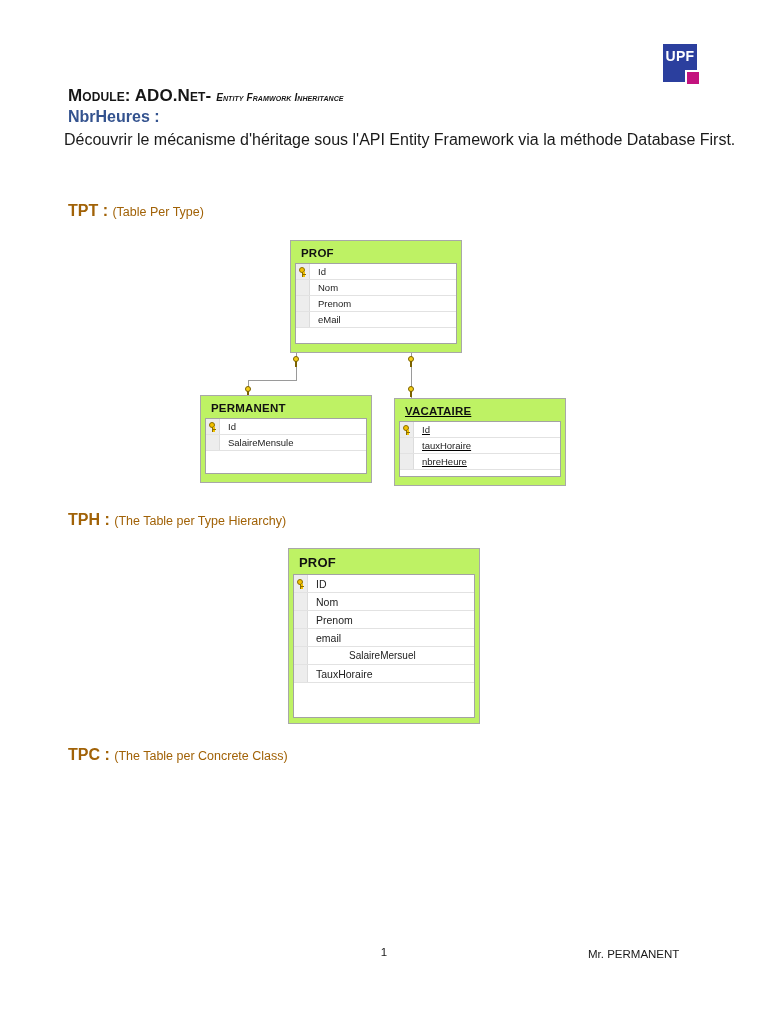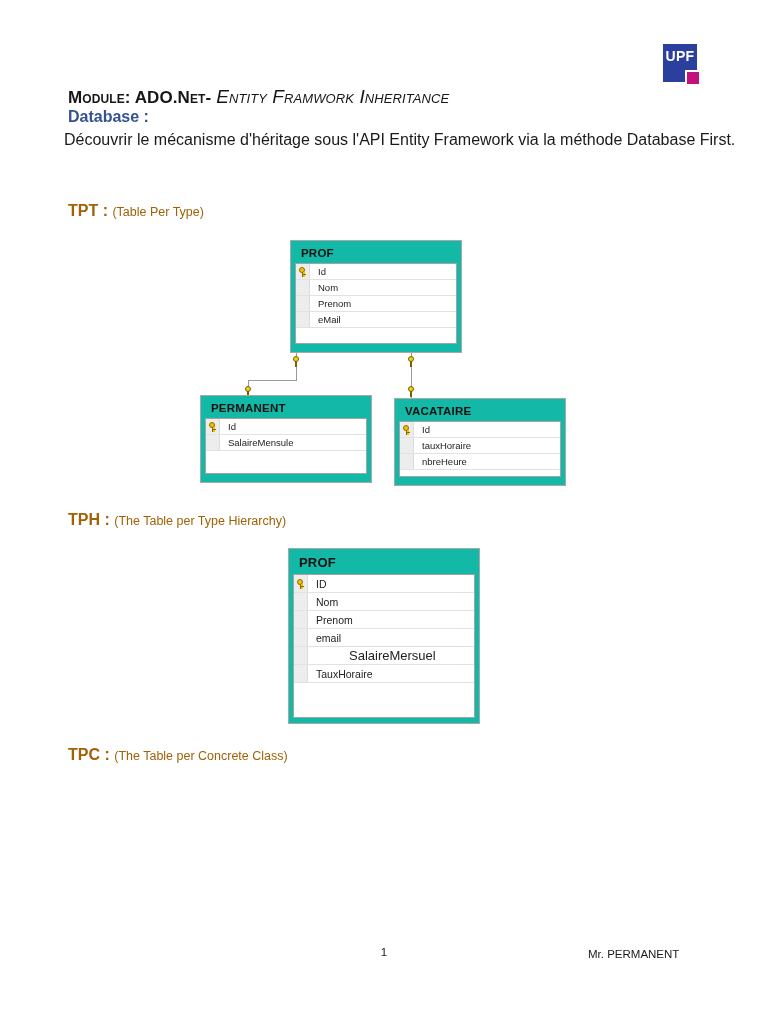--- a/index.html
+++ b/index.html
@@ -63,23 +63,23 @@
     top: 86px;
     color: #161616;
     font-family: "Liberation Sans", sans-serif;
     font-size: 17px;
     font-weight: bold;
     font-variant: small-caps;
     letter-spacing: 0.1px;
     white-space: nowrap;
   }
   .doc-title .title-sub {
-    font-size: 19px;
+    font-size: 10px;
     font-style: italic;
-    font-weight: normal;
+    font-weight: bold;
     font-variant: small-caps;
   }
 
   .h-objectif {
     position: absolute;
     left: 68px;
     top: 108px;
     color: #34538F;
     font-size: 16px;
     font-weight: bold;
@@ -105,21 +105,21 @@
     font-weight: bold;
   }
   .section-head .sh-paren {
     font-size: 12.5px;
     font-weight: normal;
   }
 
   
   .erd-table {
     position: absolute;
-    background: #14b8a6;
+    background: #bef264;
     border: 1px solid #A8A8A8;
     box-sizing: border-box;
     padding: 4px;
   }
   .erd-title {
     font-family: "Liberation Sans", sans-serif;
     font-weight: bold;
     font-size: 11.5px;
     color: #111111;
     padding: 2px 2px 4px 6px;
@@ -252,21 +252,21 @@
   <div class="logo-blue"></div>
   <div class="logo-text">UPF</div>
   <div class="logo-pink"></div>
 </div>
 
 <div class="doc-title">
   <span>Module: ADO.Net-</span>
   <span class="title-sub">Entity Framwork Inheritance</span>
 </div>
 
-<div class="h-objectif">Database :</div>
+<div class="h-objectif">NbrHeures :</div>
 <div class="body-text">Découvrir le mécanisme d'héritage sous l'API Entity Framework via la méthode Database First.</div>
 
 <div class="section-head" style="top:202px">
   <span class="sh-code">TPT :</span>
   <span class="sh-paren">(Table Per Type)</span>
 </div>
 
 <div class="section-head" style="top:511px">
   <span class="sh-code">TPH :</span>
   <span class="sh-paren">(The Table per Type Hierarchy)</span>
@@ -340,21 +340,21 @@
       </div>
       <div class="erd-field">Id</div>
     </div>
     <div class="erd-row">
       <div class="erd-gutter"></div>
       <div class="erd-field">SalaireMensule</div>
     </div>
   </div>
 </div>
 
-<div class="erd-table" style="left:394px; top:398px; width:172px; height:88px;">
+<div class="erd-table" style="left:394px; top:398px; width:172px; height:88px;text-decoration:underline;">
   <div class="erd-title">VACATAIRE</div>
   <div class="erd-body">
     <div class="erd-row">
       <div class="erd-gutter">
         <span class="key-icon">
             <span class="k-head"></span>
             <span class="k-shaft"></span>
             <span class="k-tooth"></span>
           </span>
       </div>
@@ -391,21 +391,21 @@
     <div class="erd-row" style="height:18px;">
       <div class="erd-gutter" style="height:17px;"></div>
       <div class="erd-field" style="font-size:10.5px;">Prenom</div>
     </div>
     <div class="erd-row" style="height:18px;">
       <div class="erd-gutter" style="height:17px;"></div>
       <div class="erd-field" style="font-size:10.5px;">email</div>
     </div>
     <div class="erd-row" style="height:18px;">
       <div class="erd-gutter" style="height:17px;"></div>
-      <div class="erd-field" style="font-size:13px;padding-left:41px;">SalaireMersuel</div>
+      <div class="erd-field" style="font-size:10px;padding-left:41px;">SalaireMersuel</div>
     </div>
     <div class="erd-row" style="height:18px;">
       <div class="erd-gutter" style="height:17px;"></div>
       <div class="erd-field" style="font-size:10.5px;">TauxHoraire</div>
     </div>
   </div>
 </div>
 
 <div class="footer-page">1</div>
 <div class="footer-author">Mr. PERMANENT</div>

